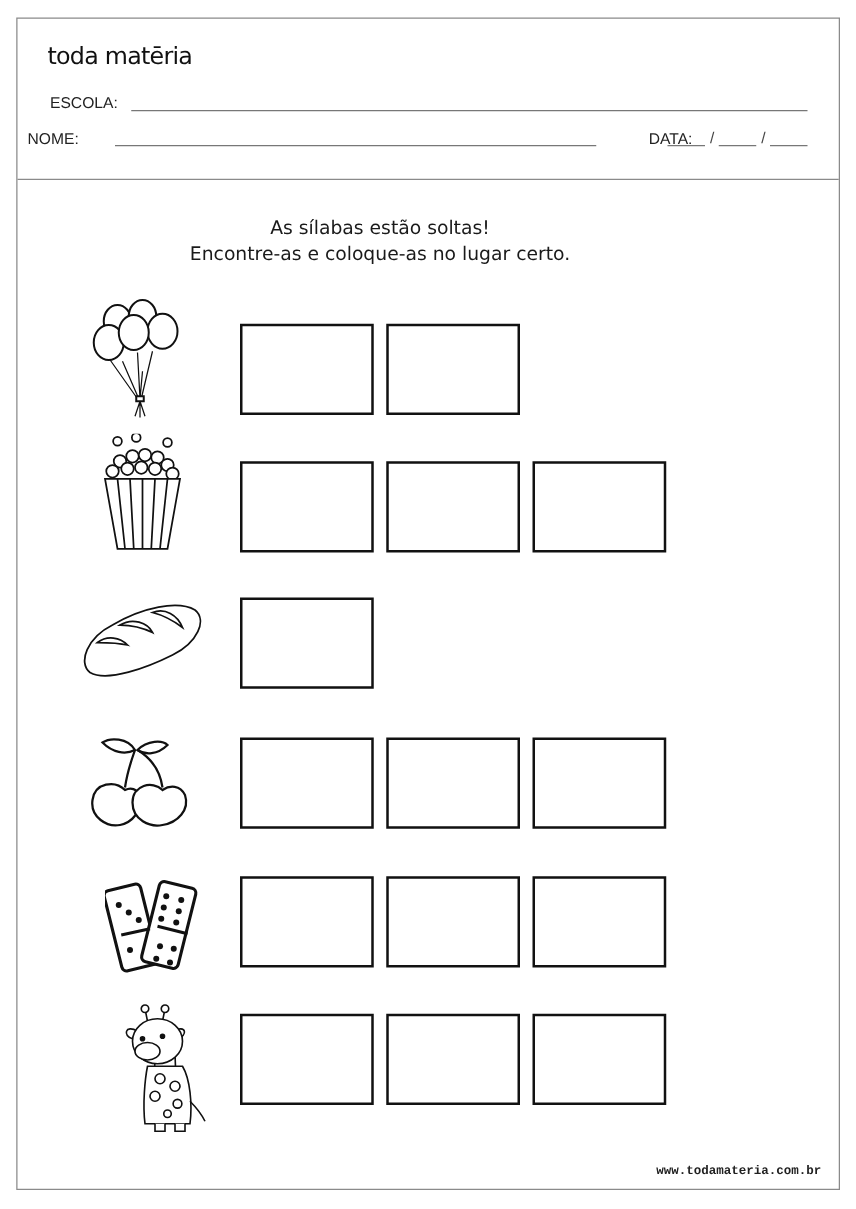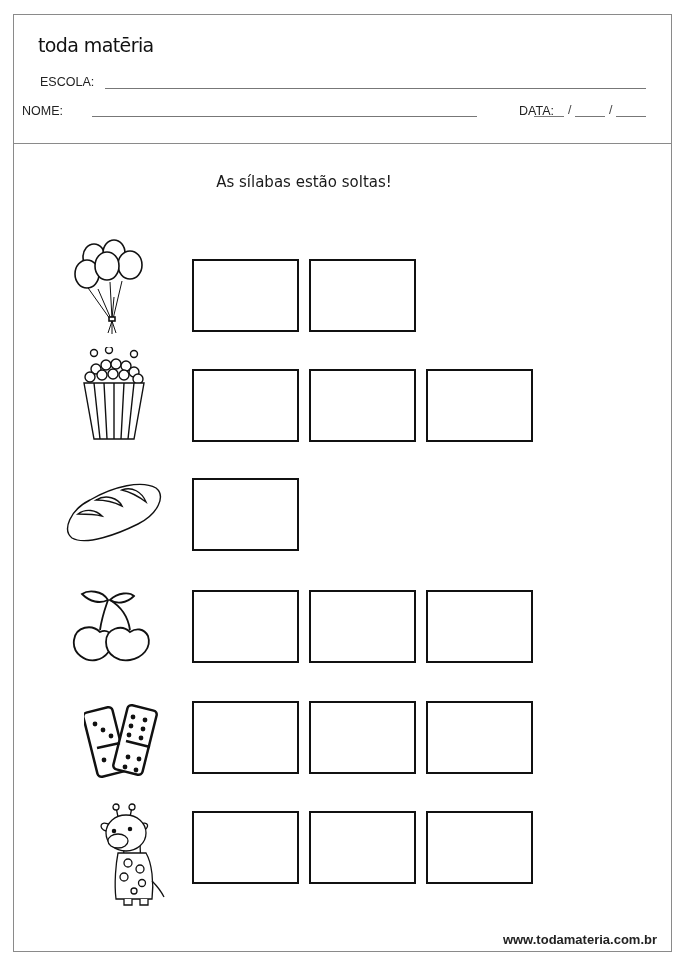--- a/index.html
+++ b/index.html
@@ -14,22 +14,22 @@
   .field-label { position: absolute; font-family: Liberation Sans, sans-serif;
                  font-size: 12.5px; color: #222; }
   .field-line { position: absolute; height: 0; border-top: 1px solid #777; }
   .slash { position: absolute; font-family: "Liberation Sans", sans-serif; font-size: 12.5px; color: #444; }
   .instructions { position: absolute; left: 0; top: 172px; width: 608px; text-align: center;
                   font-family: "DejaVu Sans", sans-serif; font-size: 15px; line-height: 21px; color: #1a1a1a; }
   .row { position: absolute; left: 0; width: 685px; height: 74px; }
   .illus { position: absolute; }
   .box { position: absolute; width: 107px; height: 73px; border: 2.5px solid #111;
          box-sizing: border-box; background: #fff; }
-  .footer-url { position: absolute; right: 28px; top: 932px; font-family: Liberation Sans, sans-serif;
-                font-size: 13px; font-weight: bold; color: #222; }
+  .footer-url { position: absolute; right: 28px; top: 932px; font-family: Liberation Mono, monospace;
+                font-size: 10px; font-weight: bold; color: #222; }
 </style>
 </head>
 <body>
 
 <div class="sheet">
   <div class="brand">toda matēria</div>
 
   <span class="field-label" style="left:26px; top:60px;">ESCOLA:</span>
   <div class="field-line" style="left:91px; top:73px; width:541px;"></div>
 
@@ -41,20 +41,21 @@
   <span class="slash" style="left:554px; top:88px;">/</span>
   <div class="field-line" style="left:561px; top:101px; width:30px;"></div>
   <span class="slash" style="left:595px; top:88px;">/</span>
   <div class="field-line" style="left:602px; top:101px; width:30px;"></div>
 
   <div class="header-divider"></div>
 </div>
 
 <div class="instructions">
   <div>As sílabas estão soltas!</div>
+  <div>Encontre-as e coloque-as no lugar certo.</div>
 </div>
 
 <div class="row" style="top:259px;">
   <svg class="illus" style="left:72px; top:-22px;" width="76" height="98" viewBox="0 0 76 98">
     <g fill="#fff" stroke="#111" stroke-width="1.6">
       <path d="M42 60 L40 82 M26 52 L39 82 M50 44 L41 82 M14 48 L38 82 M38 45 L40 82" fill="none" stroke-width="1"></path>
       <ellipse cx="22" cy="20" rx="11" ry="13"></ellipse>
       <ellipse cx="42" cy="16" rx="11" ry="13"></ellipse>
       <ellipse cx="15" cy="37" rx="12" ry="14"></ellipse>
       <ellipse cx="58" cy="28" rx="12" ry="14"></ellipse>

